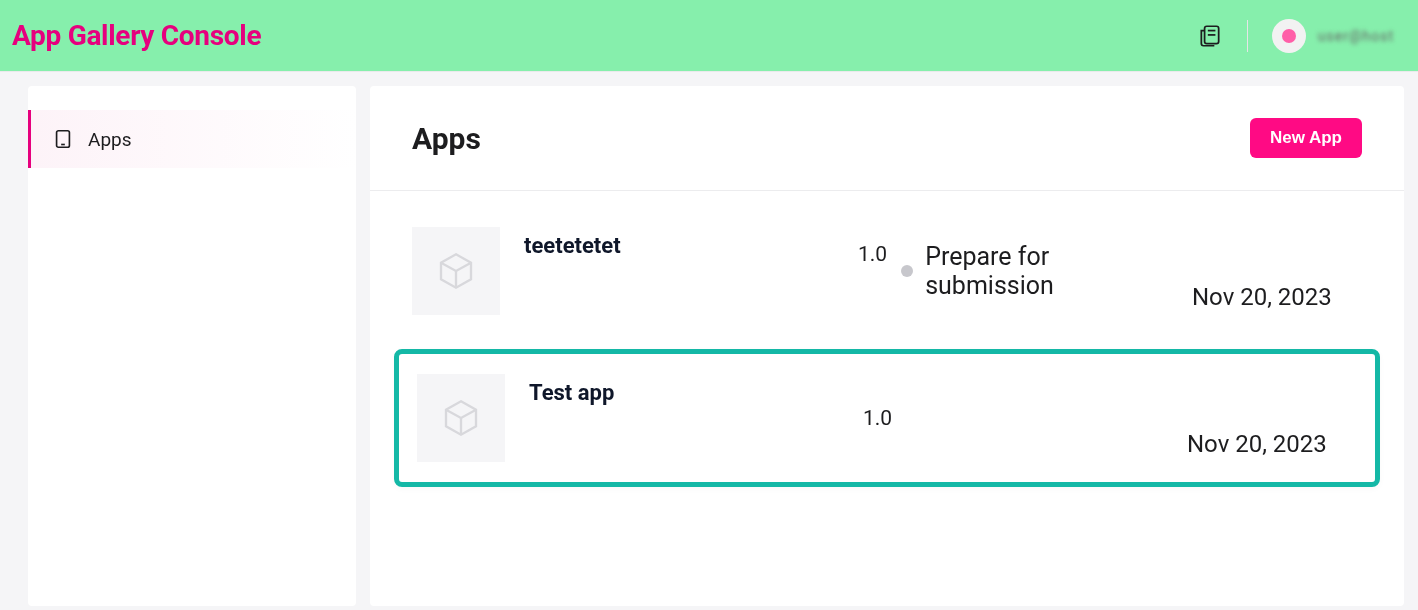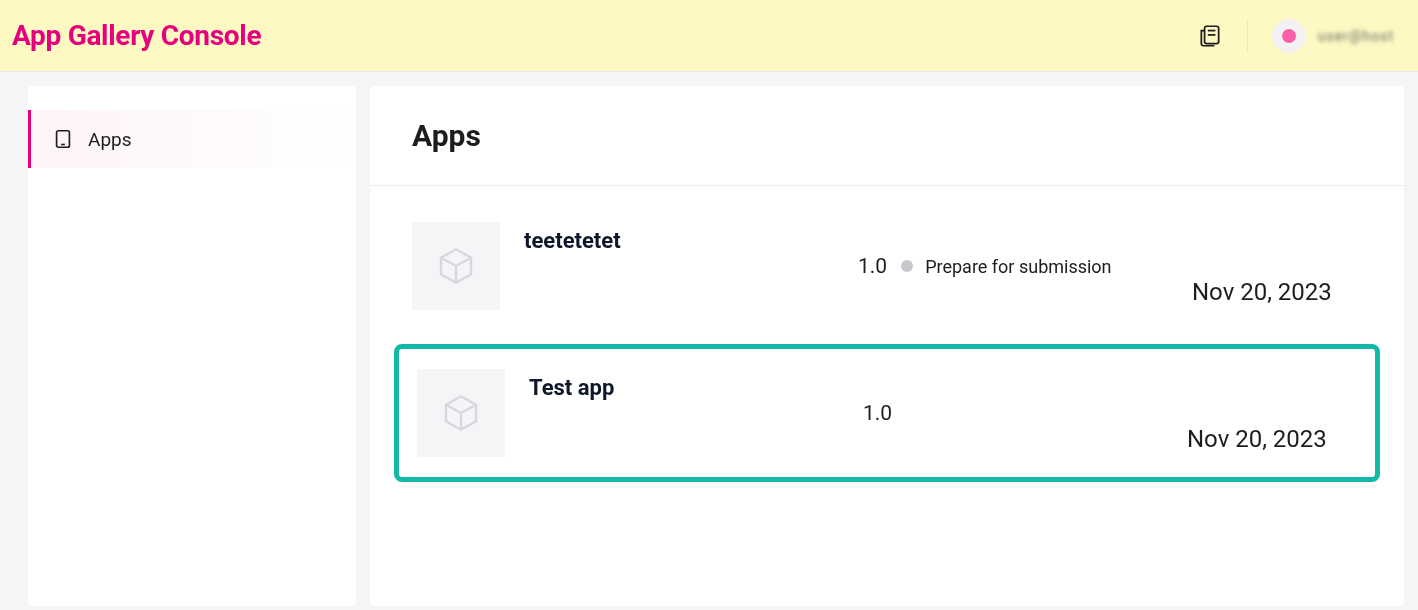--- a/index.html
+++ b/index.html
@@ -6,21 +6,21 @@
       margin: 0;
       padding: 0;
       box-sizing: border-box;
     }
     body {
       font-family: -apple-system, BlinkMacSystemFont, "Segoe UI", Roboto, Helvetica, Arial, sans-serif;
       background: #f5f5f7;
       color: #1d1d1f;
     }
     .header {
-      background: #fef9c3;
+      background: #86efac;
       height: 72px;
       display: flex;
       align-items: center;
       justify-content: space-between;
       padding: 0 24px 0 12px;
       border-bottom: 1px solid #eaeaec;
     }
     .brand {
       color: #e6007e;
       font-size: 28px;
@@ -179,21 +179,21 @@
       gap: 14px;
     }
     .app-version {
       font-size: 21px;
       color: #1d1d1f;
     }
     .app-status {
       display: flex;
       align-items: center;
       gap: 12px;
-      font-size: 18px;
+      font-size: 25px;
       color: #1d1d1f;
     }
     .status-dot {
       width: 12px;
       height: 12px;
       border-radius: 50%;
       flex-shrink: 0;
     }
     .app-date {
       width: 170px;
@@ -238,20 +238,21 @@
           <line x1="10" y1="18" x2="14" y2="18"></line>
         </svg>
       </span>
       <span>Apps</span>
     </div>
   </aside>
 
   <main class="main">
     <div class="main-header">
       <h1 class="page-title">Apps</h1>
+      <button class="new-btn">New App</button>
     </div>
     <div class="apps-list">
         <div class="app-row">
     <div class="app-icon">
       <svg viewBox="0 0 24 24" fill="none" stroke="currentColor" stroke-width="1.4">
         <path d="M12 2 L21 7 V17 L12 22 L3 17 V7 Z"></path>
         <path d="M3 7 L12 12 L21 7"></path>
         <line x1="12" y1="12" x2="12" y2="22"></line>
       </svg>
     </div>

